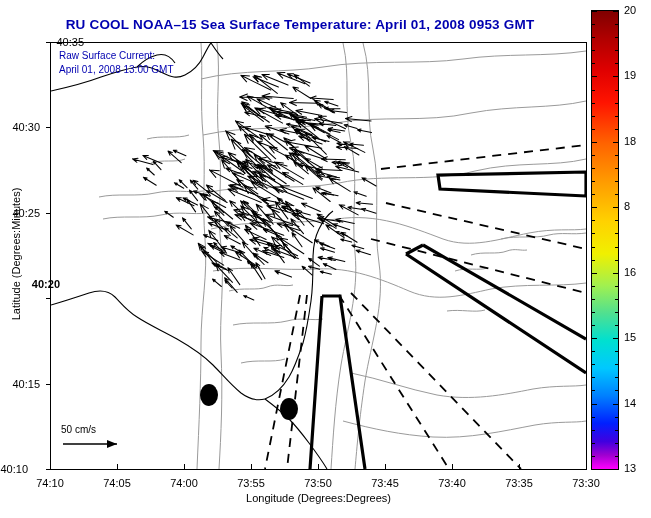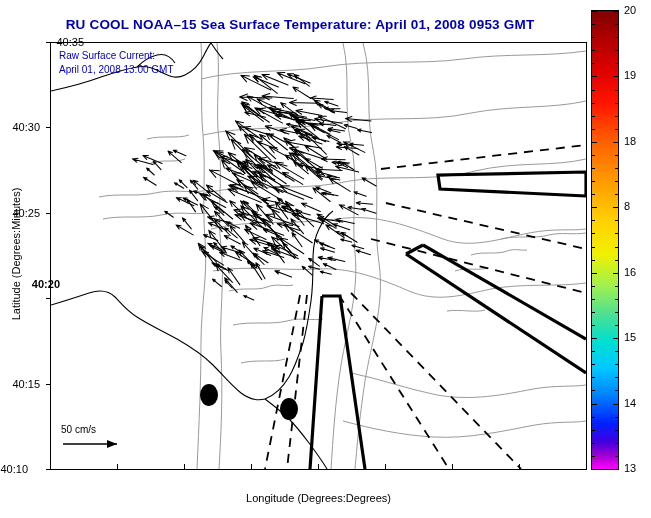--- a/index.html
+++ b/index.html
@@ -435,20 +435,31 @@
       <div class="tickx" style="left: 0px; top: -5px;"></div>
       <div class="tickx" style="left: 67px; top: -5px;"></div>
       <div class="tickx" style="left: 134px; top: -5px;"></div>
       <div class="tickx" style="left: 201px; top: -5px;"></div>
       <div class="tickx" style="left: 268px; top: -5px;"></div>
       <div class="tickx" style="left: 335px; top: -5px;"></div>
       <div class="tickx" style="left: 402px; top: -5px;"></div>
       <div class="tickx" style="left: 469px; top: -5px;"></div>
       <div class="tickx" style="left: 536px; top: -5px;"></div>
     </div>
+  <div id="xlabels-layer" style="position:absolute;left:50px;top:477px;width:537px;height:16px;">
+      <div class="xlab" style="left: 0px;">74:10</div>
+      <div class="xlab" style="left: 67px;">74:05</div>
+      <div class="xlab" style="left: 134px;">74:00</div>
+      <div class="xlab" style="left: 201px;">73:55</div>
+      <div class="xlab" style="left: 268px;">73:50</div>
+      <div class="xlab" style="left: 335px;">73:45</div>
+      <div class="xlab" style="left: 402px;">73:40</div>
+      <div class="xlab" style="left: 469px;">73:35</div>
+      <div class="xlab" style="left: 536px;">73:30</div>
+    </div>
 
   <div id="yticks-layer" style="position:absolute;left:45px;top:42px;width:6px;height:428px;">
       <div class="ticky" style="top: 0px; left: 1px;"></div>
       <div class="ticky" style="top: 85.4px; left: 1px;"></div>
       <div class="ticky" style="top: 170.8px; left: 1px;"></div>
       <div class="ticky" style="top: 256.2px; left: 1px;"></div>
       <div class="ticky" style="top: 341.6px; left: 1px;"></div>
       <div class="ticky" style="top: 427px; left: 1px;"></div>
     </div>
   <div id="ylabels-layer" style="position:absolute;left:0px;top:42px;width:43px;height:428px;">

